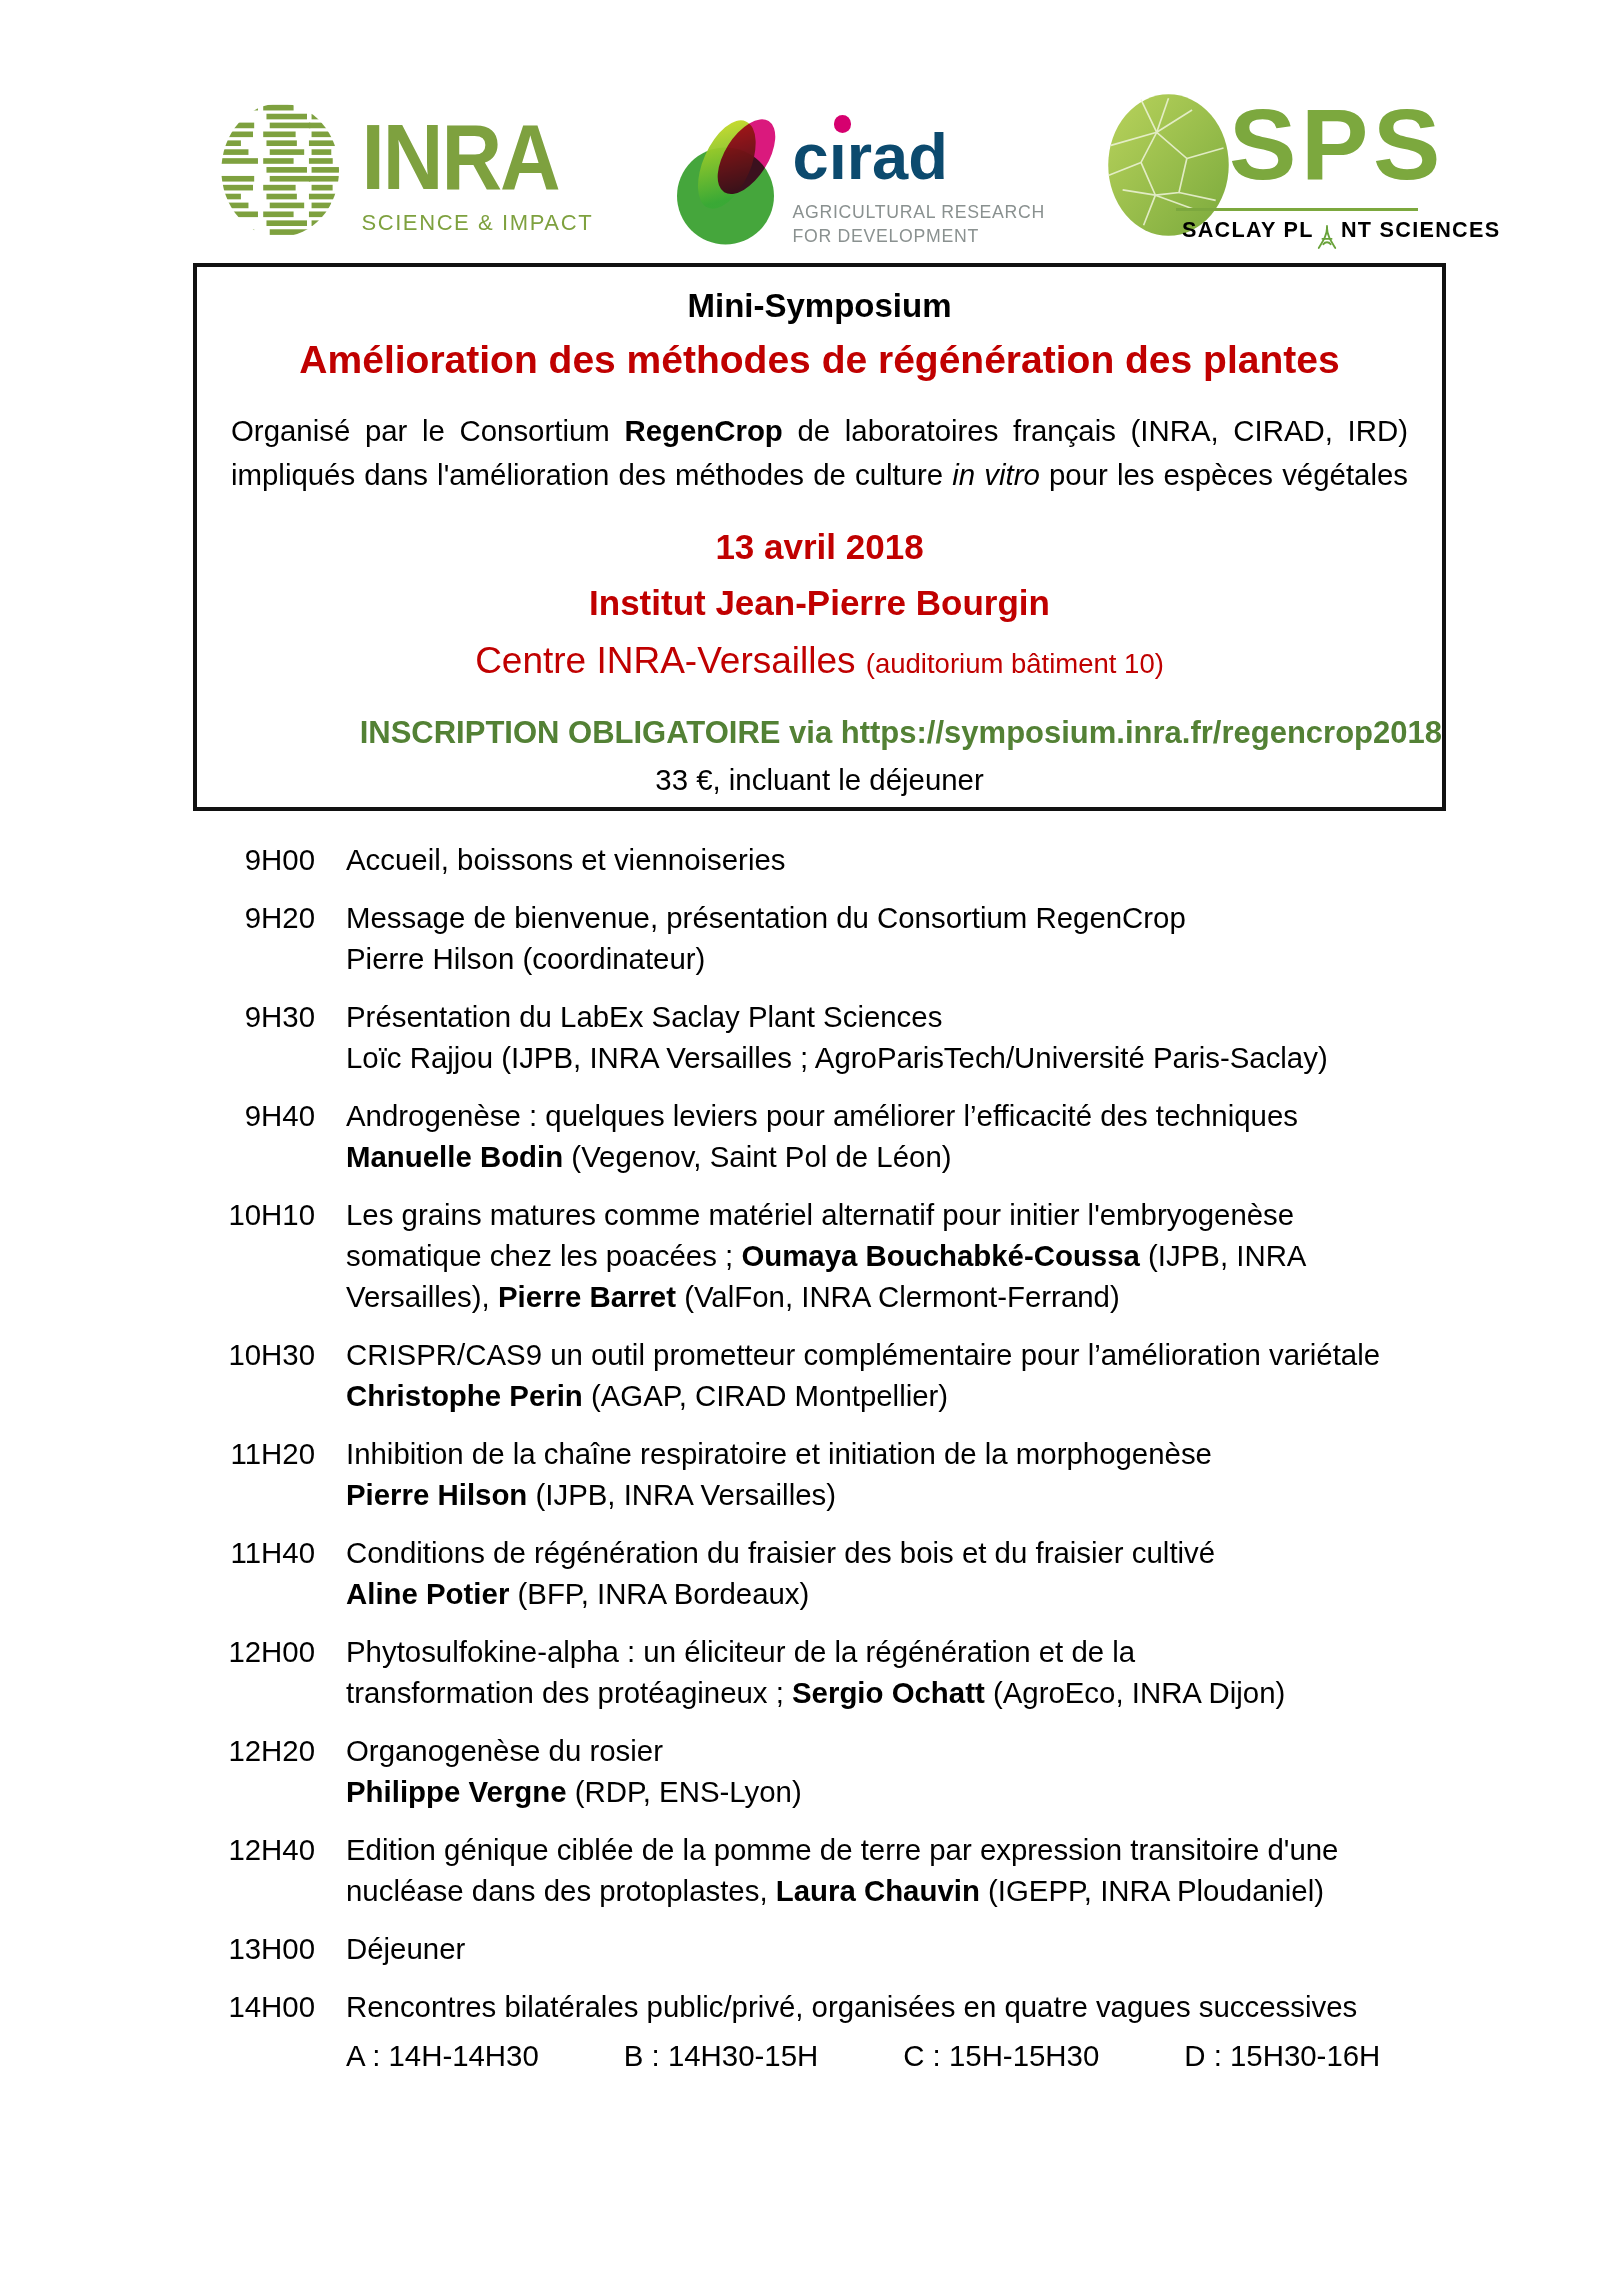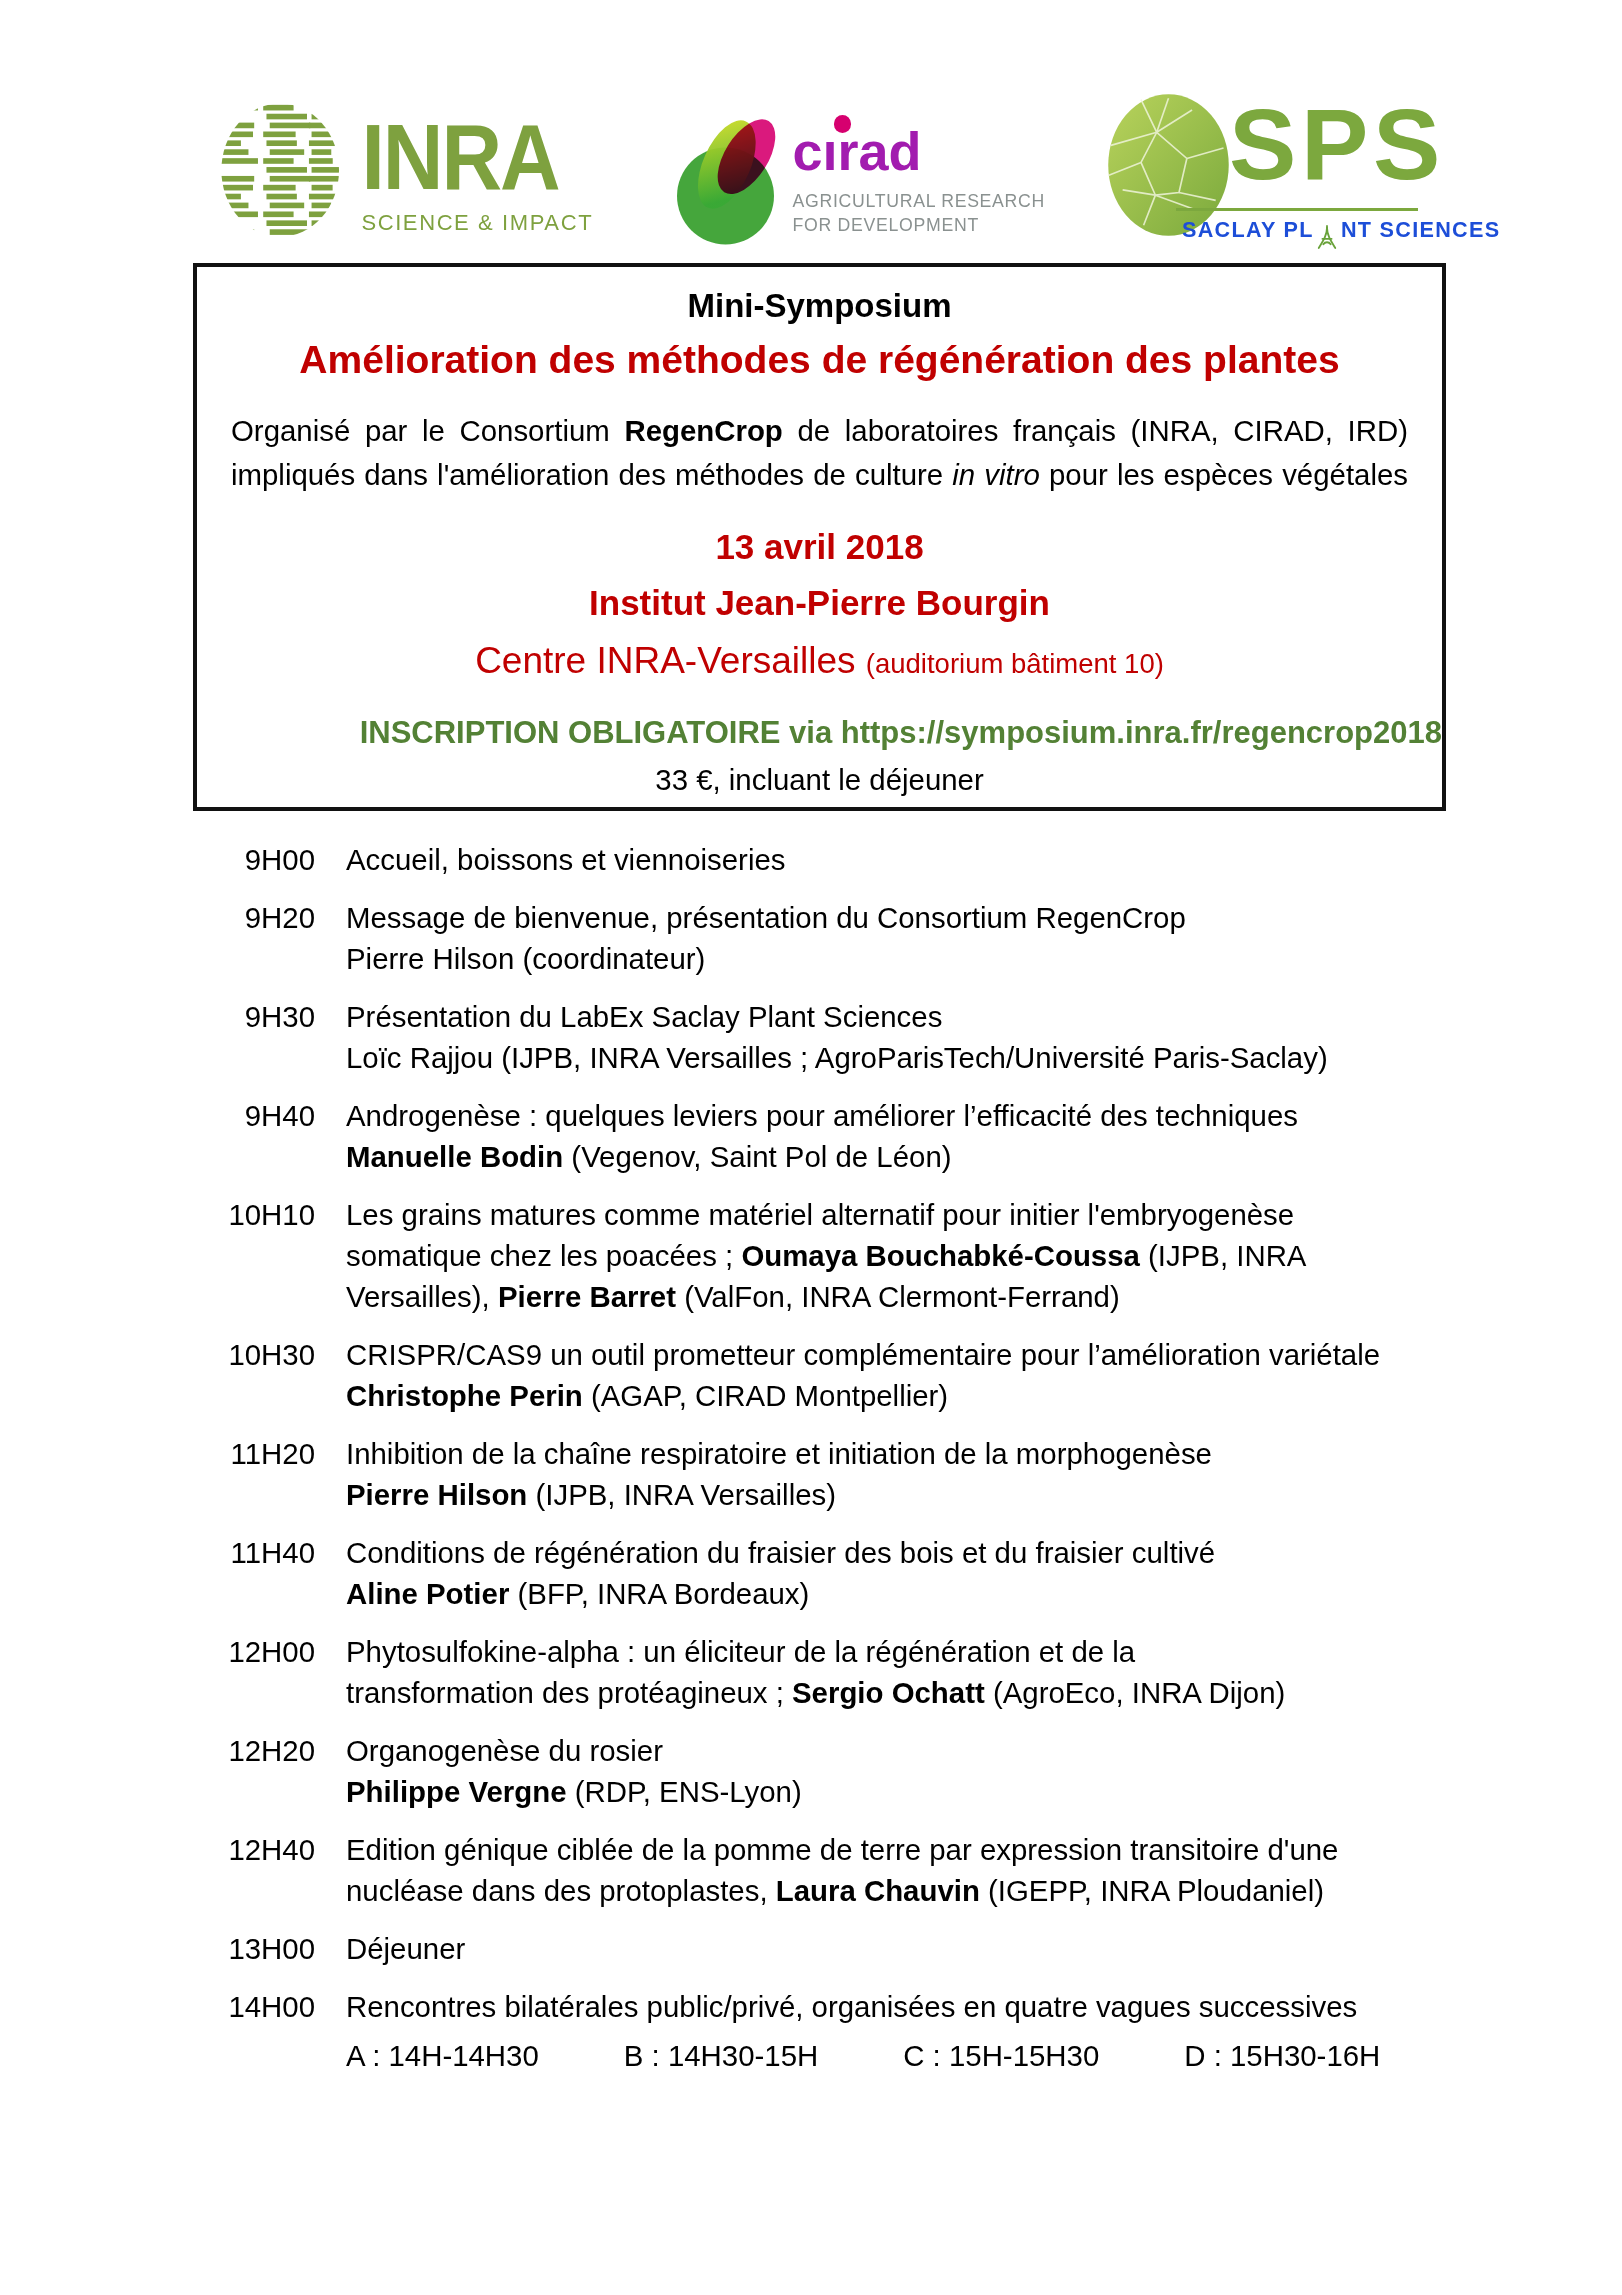--- a/index.html
+++ b/index.html
@@ -10,30 +10,30 @@
   .logo{position:absolute;display:flex;}
   #logo-inra{left:216px;top:97px;gap:14.4px;}
   .inra-col{display:flex;flex-direction:column;align-items:flex-start;padding-top:14.4px;}
   .inra-name{display:inline-block;font-size:84px;line-height:1;font-weight:bold;color:#7EA13F;
              letter-spacing:-2px;transform:scaleY(1.1);transform-origin:top left;}
   .inra-tagline{font-size:22px;color:#7EA13F;letter-spacing:1.6px;margin-top:14.4px;white-space:nowrap;}
 
   #logo-cirad{left:669px;top:99px;gap:10.5px;}
   .cirad-col{display:flex;flex-direction:column;align-items:flex-start;padding-top:25px;}
   .cirad-name-wrap{position:relative;}
-  .cirad-name{font-size:54px;line-height:1;font-weight:bold;color:#a21caf;letter-spacing:0px;}
+  .cirad-name{font-size:65px;line-height:1;font-weight:bold;color:#0c4a6e;letter-spacing:0px;}
   .cirad-dot{position:absolute;width:17.7px;height:17.7px;border-radius:50%;background:#D6006F;left:41px;top:-9.2px;}
   .cirad-tagline{font-size:17.7px;color:#8A9190;letter-spacing:0.7px;margin-top:10.5px;line-height:24px;white-space:nowrap;}
 
   #logo-sps{left:1103px;top:85px;width:317px;height:170px;display:block;}
   .sps-name{position:absolute;left:126px;top:9.2px;font-size:101px;font-weight:bold;color:#7CA83E;
             letter-spacing:4.6px;line-height:1;}
   .sps-line{position:absolute;left:73px;top:123px;width:242px;height:3.3px;background:#7CA83E;}
   .sps-tagline{position:absolute;left:79px;top:132px;display:flex;align-items:flex-end;
-               font-size:21.6px;font-weight:bold;color:#1d4ed8;letter-spacing:1.3px;white-space:nowrap;}
+               font-size:21.6px;font-weight:bold;color:#000000;letter-spacing:1.3px;white-space:nowrap;}
   .tower{width:22px;height:26px;margin:0 2.6px -6.5px 2.6px;}
 
   
   .header-box{position:absolute;left:193px;top:263px;width:1253px;height:548px;
               border:4.6px solid #111;box-sizing:border-box;text-align:center;}
   .kicker{margin-top:19.6px;font-size:33px;font-weight:bold;}
   .box-title{margin-top:13px;font-size:39px;font-weight:bold;color:#C00000;}
   .intro{margin:27.5px 34px 0 34px;font-size:29.4px;line-height:44px;
          text-align:justify;text-align-last:justify;}
   .date-line{margin-top:30px;font-size:35px;font-weight:bold;color:#C00000;}

